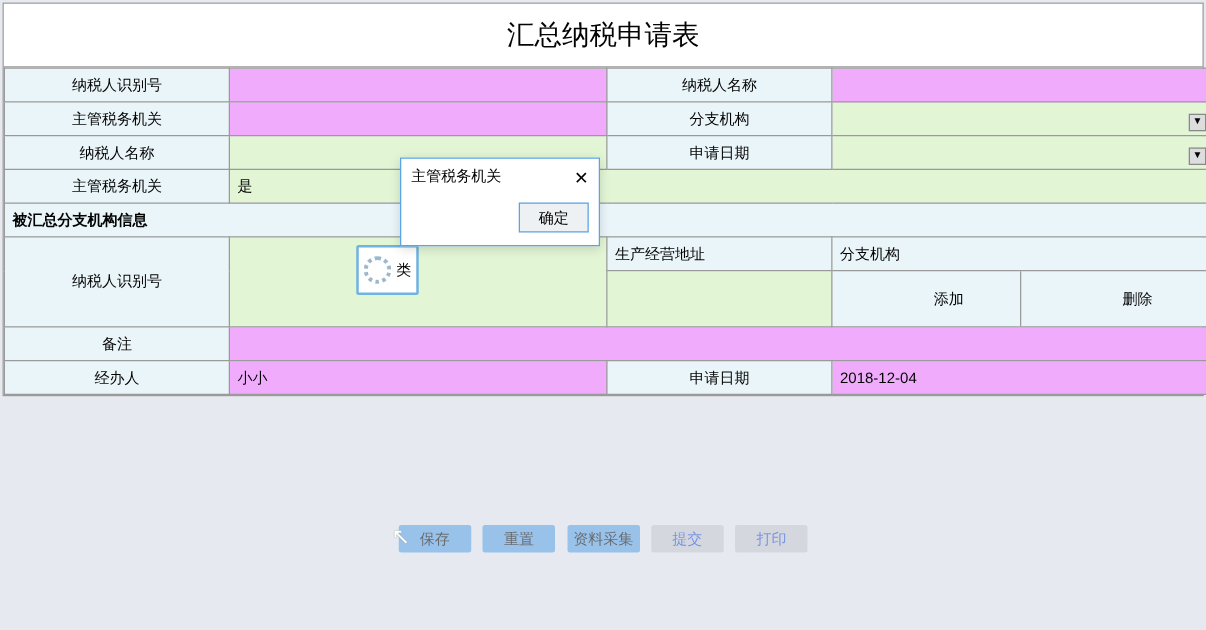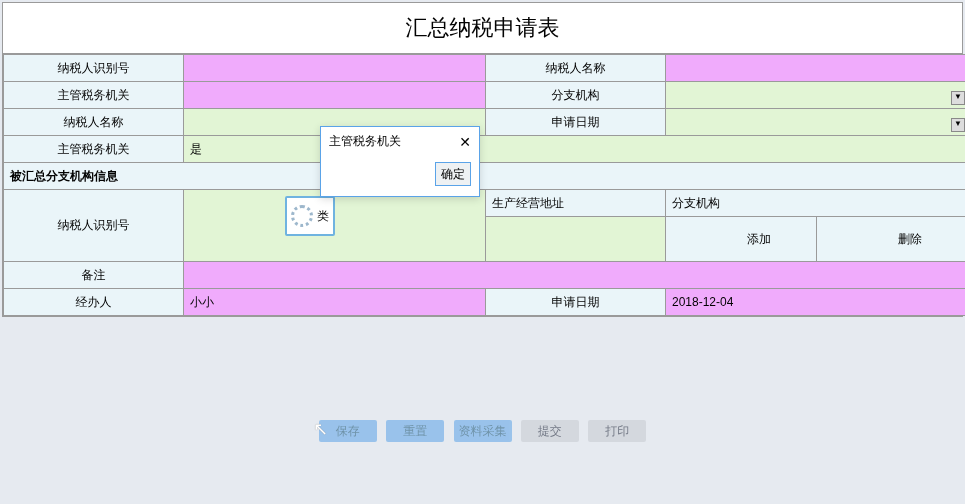--- a/index.html
+++ b/index.html
@@ -90,28 +90,28 @@
     left: 0;
     right: 0;
     text-align: center;
   }
   .tbtn {
     display: inline-block;
     width: 58px;
     height: 22px;
     line-height: 22px;
     margin: 0 3px;
-    color: #0c4a6e;
+    color: #000000;
     font-size: 12px;
     border: none;
     border-radius: 2px;
     opacity: 0.55;
   }
   .tbtn-blue { background: #5aa3e8; }
-  .tbtn-grey { background: #c7cbd1; color: #0f172a; }
+  .tbtn-grey { background: #c7cbd1; color: #1d4ed8; }
   .overlay {
     position: absolute;
     inset: 0;
     background: rgba(255,255,255,0.01);
   }
   .spinner-box {
     position: absolute;
     top: 196px;
     left: 285px;
     width: 50px;
@@ -174,21 +174,21 @@
     text-align: center;
     color: #000;
     font-weight: bold;
     font-size: 13px;
   }
   .dialog-foot {
     text-align: right;
     padding: 6px 8px 10px;
   }
   .dialog-ok {
-    width: 36px;
+    width: 56px;
     height: 24px;
     background: #eef1f3;
     border: 1px solid #5aa3e8;
     cursor: pointer;
     font-size: 12px;
   }
   .cursor {
     position: absolute;
     top: 418px;
     left: 313px;

